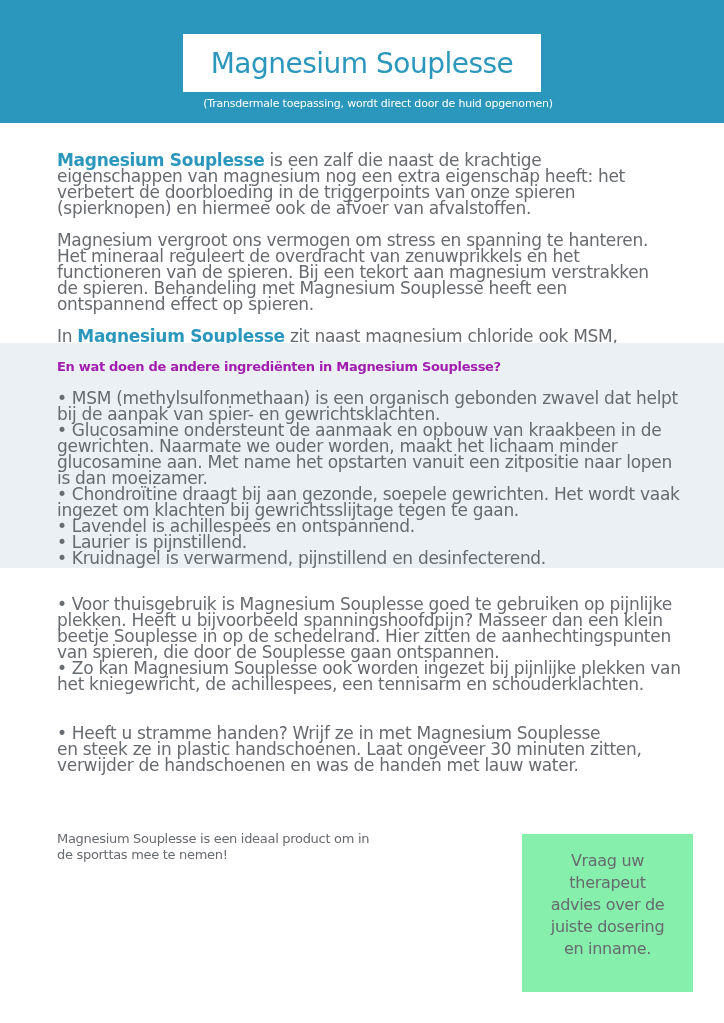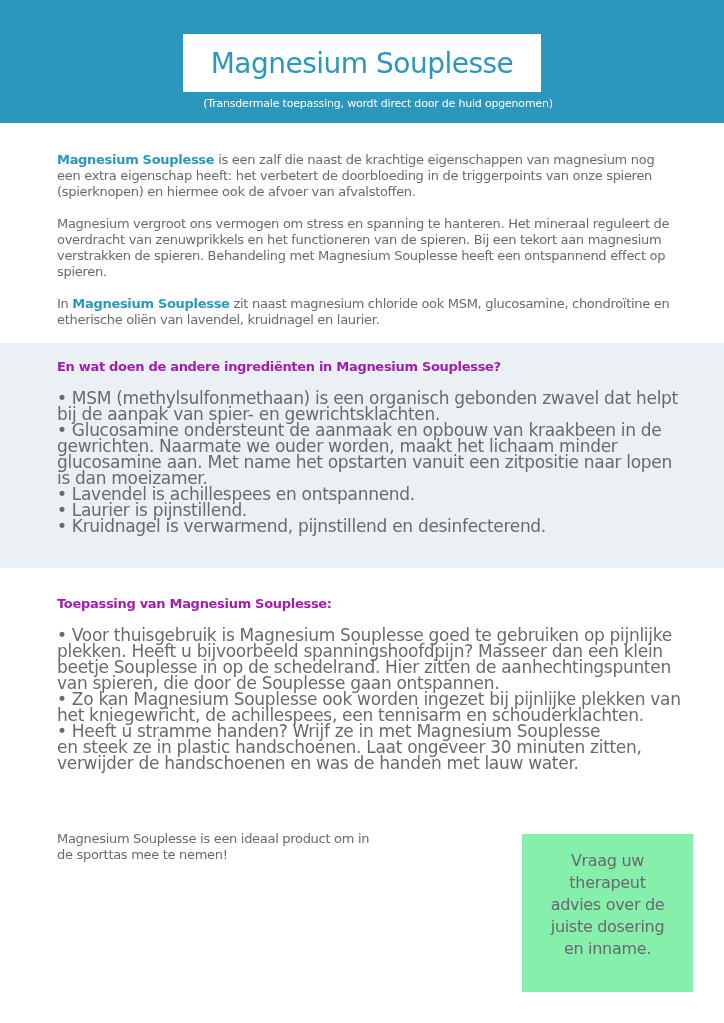--- a/index.html
+++ b/index.html
@@ -18,21 +18,21 @@
     .title {
       font-family: "DejaVu Sans", sans-serif; font-size: 28px; color: #2b97bd;
       letter-spacing: -0.5px; margin: 0; font-weight: normal;
     }
     .subtitle {
       position: absolute; left: 16px; top: 97px; width: 724px; text-align: center;
       font-size: 11px; color: #ffffff; letter-spacing: -0.2px;
     }
     .intro { position: absolute; left: 57px; top: 152px; width: 620px; }
     p.body {
-      margin: 0 5px 16px 0; font-size: 13px; line-height: 16px; color: #676a6e;
+      margin: 0 5px 16px 0; font-size: 17px; line-height: 16px; color: #676a6e;
       letter-spacing: -0.3px;
     }
     .hl { color: #2b97bd; font-weight: bold; }
     .band {
       position: absolute; left: 0; top: 343px; width: 724px; height: 225px;
       background: #ebf0f4;
     }
     .band-inner { position: absolute; left: 57px; top: 16px; width: 630px; }
     h2.sec {
       margin: 0 0 16px 0; font-size: 13px; font-weight: bold; color: #a21caf;
@@ -70,33 +70,33 @@
   <p class="body">Magnesium vergroot ons vermogen om stress en spanning te hanteren. Het mineraal reguleert de overdracht van zenuwprikkels en het functioneren van de spieren. Bij een tekort aan magnesium verstrakken de spieren. Behandeling met Magnesium Souplesse heeft een ontspannend effect op spieren.</p>
   <p class="body"><span>In </span><span class="hl">Magnesium Souplesse</span><span> zit naast magnesium chloride ook MSM, glucosamine, chondroïtine en etherische oliën van lavendel, kruidnagel en laurier.</span></p>
 </div>
 
 <div class="band">
   <div class="band-inner">
     <h2 class="sec">En wat doen de andere ingrediënten in Magnesium Souplesse?</h2>
     <ul class="bul">
       <li>• MSM (methylsulfonmethaan) is een organisch gebonden zwavel dat helpt bij de aanpak van spier- en gewrichtsklachten.</li>
       <li>• Glucosamine ondersteunt de aanmaak en opbouw van kraakbeen in de gewrichten. Naarmate we ouder worden, maakt het lichaam minder glucosamine aan. Met name het opstarten vanuit een zitpositie naar lopen is dan moeizamer.</li>
+      <li>• Chondroïtine draagt bij aan gezonde, soepele gewrichten. Het wordt vaak ingezet om klachten bij gewrichtsslijtage tegen te gaan.</li>
       <li>• Lavendel is achillespees en ontspannend.</li>
       <li>• Laurier is pijnstillend.</li>
       <li>• Kruidnagel is verwarmend, pijnstillend en desinfecterend.</li>
     </ul>
   </div>
 </div>
 
 <div class="usage">
-  <h2 class="sec">Toepassing van Magnesium Souplesse:</h2>
   <ul class="bul">
     <li>•  Voor thuisgebruik is Magnesium Souplesse goed te gebruiken op pijnlijke plekken. Heeft u bijvoorbeeld spanningshoofdpijn? Masseer dan een klein beetje Souplesse in op de schedelrand. Hier zitten de aanhechtingspunten van spieren, die door de Souplesse gaan ontspannen.</li>
     <li>•  Zo kan Magnesium Souplesse ook worden ingezet bij pijnlijke plekken van het kniegewricht, de achillespees, een tennisarm en schouderklachten.</li>
-    <li style="white-space: pre-line;">•  Heeft u stramme handen? Wrijf ze in met Magnesium Souplesse
+    <li style="white-space: pre-line; margin-top: 33px;">•  Heeft u stramme handen? Wrijf ze in met Magnesium Souplesse
 en steek ze in plastic handschoenen. Laat ongeveer 30 minuten zitten,
 verwijder de handschoenen en was de handen met lauw water.</li>
   </ul>
 </div>
 
 <div class="closing">
   <p>Magnesium Souplesse is een ideaal product om in de sporttas mee te nemen!</p>
 </div>
 
 <div class="advice-box">

